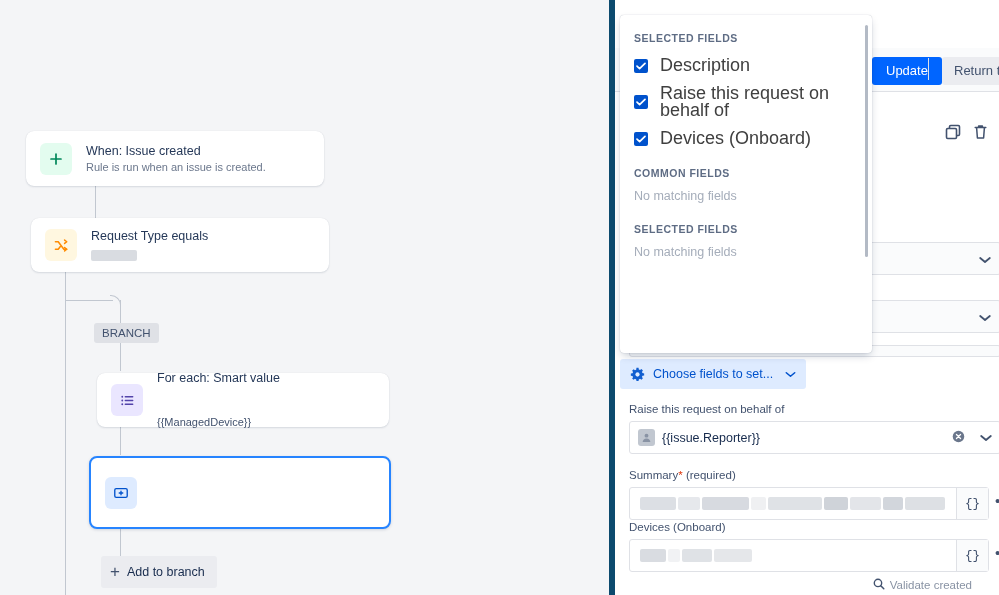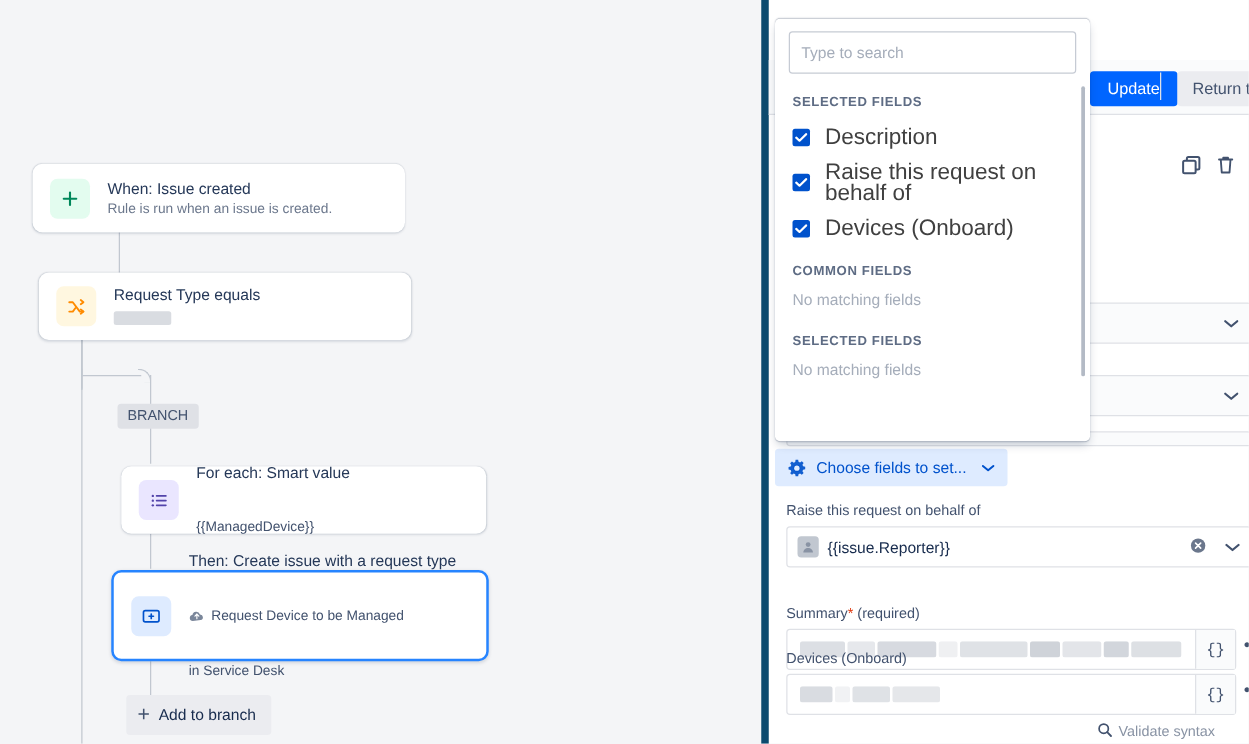--- a/index.html
+++ b/index.html
@@ -285,33 +285,20 @@
         </div>
       </div>
 
       <div class="node selected" style="left:89px; top:456px; width:302px; height:73px;">
         <div class="node-icon ic-blue">
           <svg width="16" height="16" viewBox="0 0 18 18" aria-hidden="true">
             <rect x="2" y="4" width="14" height="10" rx="1.6" stroke="#0052cc" stroke-width="1.5" fill="none"></rect>
             <path d="M9 7v4M7 9h4" stroke="#0052cc" stroke-width="1.5" stroke-linecap="round"></path>
           </svg>
         </div>
-        <div class="node-text">
-          <div class="node-title">Then: Create issue with a request type</div>
-          <div class="node-sub dark" style="display:flex; align-items:center; gap:5px;">
-            <span style="display:inline-flex;">
-              <svg width="13" height="11" viewBox="0 0 14 12" aria-hidden="true">
-                <path d="M3.4 9.6a2.6 2.6 0 0 1-.3-5.18 3.4 3.4 0 0 1 6.6-.6 2.5 2.5 0 0 1 .6 4.94z" fill="#7a869a"></path>
-                <path d="M7 3.4v4.2M5.3 5.3L7 3.5l1.7 1.8" stroke="#ffffff" stroke-width="1" fill="none" stroke-linecap="round"></path>
-              </svg>
-            </span>
-            <span>Request Device to be Managed</span>
-          </div>
-          <div class="node-sub dark">in Service Desk</div>
-        </div>
       </div>
 
       <button class="add-branch" style="left:101px; top:556px;">
         <span class="plus-glyph">+</span>
         <span>Add to branch</span>
       </button>
 
     </div>
   </div>
 
@@ -381,21 +368,21 @@
           </svg>
         </span>
         <span class="chev" style="margin-left:8px;">
           <svg width="12" height="8" viewBox="0 0 12 8" aria-hidden="true">
               <path d="M1.2 2l4.8 4 4.8-4" stroke="#42526e" stroke-width="1.8" fill="none" stroke-linecap="round" stroke-linejoin="round"></path>
             </svg>
         </span>
       </div>
     </div>
 
-    <div class="fieldrow" style="top:484px; width:360px;">
+    <div class="fieldrow" style="top:468px; width:360px;">
       <div class="fld-label">
         <span>Summary</span><span class="req-star">*</span>
         <span>(required)</span>
       </div>
       <div class="input-box" style="padding-right:0;">
         <span style="display:flex; align-items:center; flex:1; overflow:hidden; padding-left:2px;">
           <span class="blurbar" style="width:36px;background:#dcdfe4;"></span>
           <span class="blurbar" style="width:22px;background:#e6e8ec;"></span>
           <span class="blurbar" style="width:47px;background:#d7dae0;"></span>
           <span class="blurbar" style="width:15px;background:#eff0f2;"></span>
@@ -424,21 +411,21 @@
       <span class="ellipsis-btn" style="left:366px; top:28px;">•••</span>
     </div>
 
     <div class="validate" style="top:578px;">
       <span>
         <svg width="12" height="12" viewBox="0 0 13 13" aria-hidden="true">
           <circle cx="5.4" cy="5.4" r="4" stroke="#42526e" stroke-width="1.5" fill="none"></circle>
           <path d="M8.4 8.4l3.3 3.3" stroke="#42526e" stroke-width="1.6" stroke-linecap="round"></path>
         </svg>
       </span>
-      <span>Validate syntax</span>
+      <span>Validate created</span>
     </div>
 
   </div>
 
   <button class="gear-btn">
     <span style="display:inline-flex;">
       <svg width="15" height="15" viewBox="0 0 16 16" aria-hidden="true">
         <path d="M8 5.1A2.9 2.9 0 1 0 8 10.9 2.9 2.9 0 0 0 8 5.1zm0 1.7a1.2 1.2 0 1 1 0 2.4 1.2 1.2 0 0 1 0-2.4z" fill="#0052cc"></path>
         <path d="M6.9 0.8h2.2l.3 1.8 1.3.55 1.5-1 1.55 1.55-1 1.5.55 1.3 1.8.3v2.2l-1.8.3-.55 1.3 1 1.5-1.55 1.55-1.5-1-1.3.55-.3 1.8H6.9l-.3-1.8-1.3-.55-1.5 1L2.25 12.3l1-1.5L2.7 9.5.9 9.2V7l1.8-.3.55-1.3-1-1.5L3.8 2.35l1.5 1 1.3-.55z" fill="#0052cc" fill-opacity="0.92"></path>
         <circle cx="8" cy="8" r="2.3" fill="#deebff"></circle>
@@ -446,23 +433,20 @@
     </span>
     <span>Choose fields to set...</span>
     <span style="display:inline-flex; margin-left:4px;">
       <svg width="11" height="7" viewBox="0 0 12 8" aria-hidden="true">
           <path d="M1.2 2l4.8 4 4.8-4" stroke="#0052cc" stroke-width="1.8" fill="none" stroke-linecap="round" stroke-linejoin="round"></path>
         </svg>
     </span>
   </button>
 
   <div class="dropdown">
-    <div class="dd-searchwrap">
-      <input class="dd-search" type="text" value="" placeholder="Type to search" style="">
-    </div>
     <div class="dd-body">
 
       <div class="dd-head">SELECTED FIELDS</div>
       <div class="dd-item">
         <span class="cbox">
           <svg width="10" height="8" viewBox="0 0 10 8" aria-hidden="true">
               <path d="M1 4.1l2.6 2.5L9 1.3" stroke="#fff" stroke-width="1.7" fill="none" stroke-linecap="round" stroke-linejoin="round"></path>
             </svg>
         </span>
         <span class="dd-item-label">Description</span>

